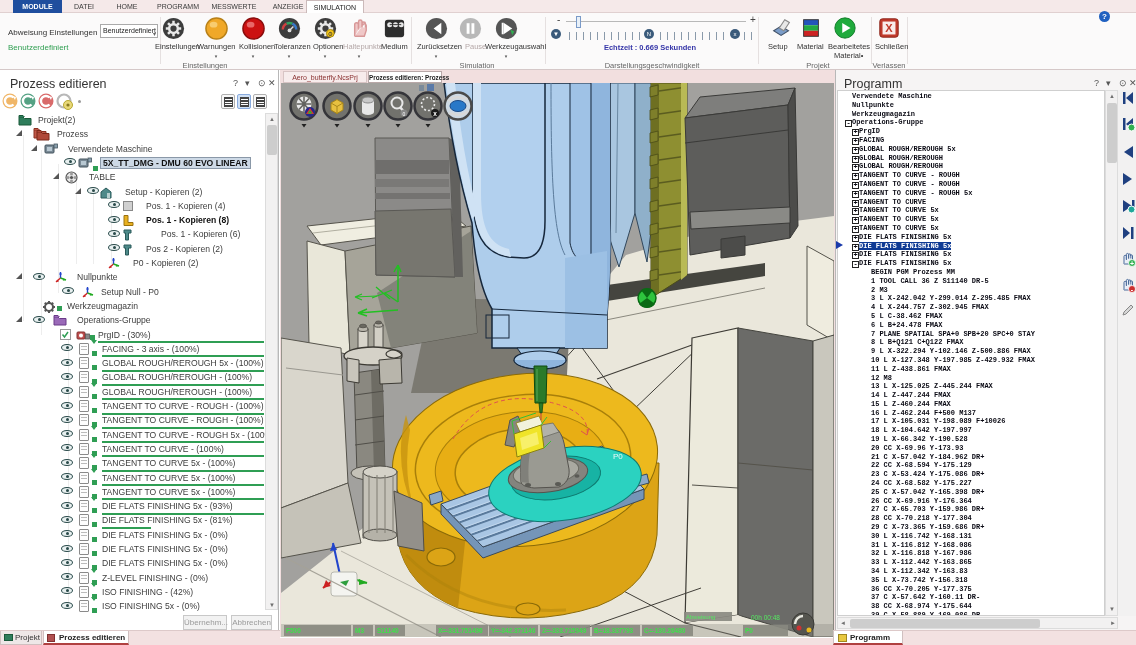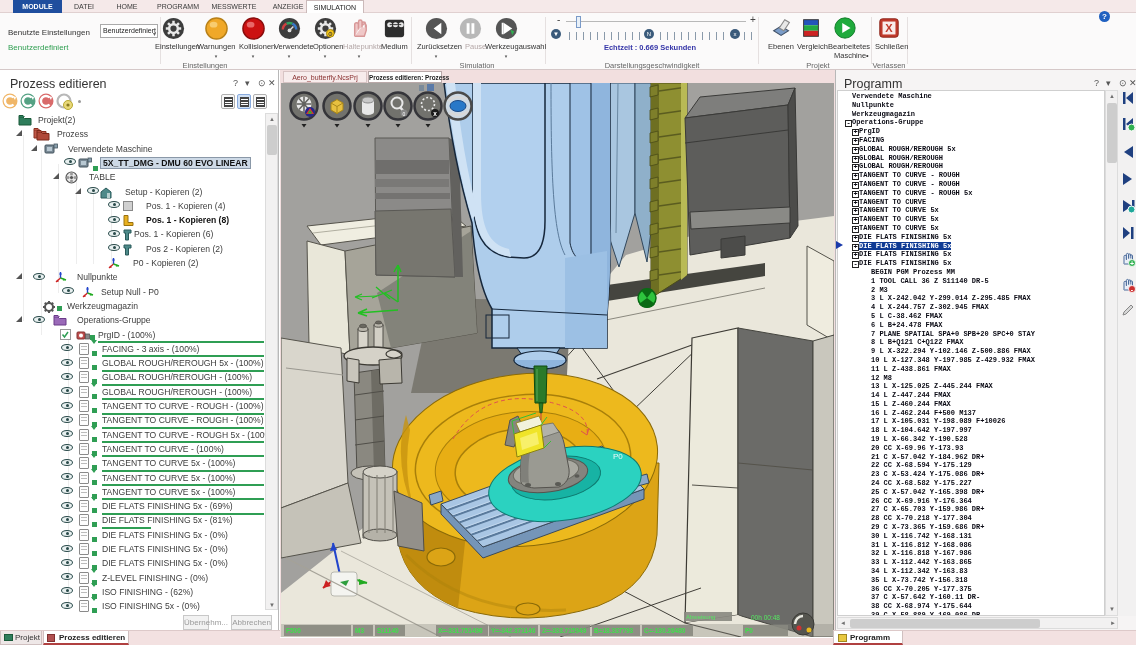--- a/index.html
+++ b/index.html
@@ -46,21 +46,21 @@
 <div id="tabbar" class="abs">
 <div class="ttab" id="tmod" style="left:13px;width:49px;">MODULE</div>
 <div class="ttab" style="left:64px;width:40px;">DATEI</div>
 <div class="ttab" style="left:106px;width:42px;">HOME</div>
 <div class="ttab" style="left:150px;width:56px;">PROGRAMM</div>
 <div class="ttab" style="left:206px;width:56px;">MESSWERTE</div>
 <div class="ttab" style="left:263px;width:50px;">ANZEIGE</div>
 <div class="ttab" id="tsim" style="left:306px;width:58px;">SIMULATION</div>
 </div>
 <div id="ribbon" class="abs">
-<div class="abs" style="left:8px;top:15px;font-size:8px;color:#333;">Benutzte Einstellungen</div>
+<div class="abs" style="left:8px;top:15px;font-size:8px;color:#333;">Abweisung Einstellungen</div>
 <div class="abs" style="left:100px;top:11px;width:58px;height:14px;background:#fff;border:1px solid #aaa;font-size:7px;line-height:12px;color:#222;padding-left:2px;white-space:nowrap;">Benutzerdefiniert<span class="abs" style="right:1px;top:3px;color:#666;font-size:6px;">▾</span></div>
 <div class="abs" style="left:8px;top:30px;font-size:8px;color:#2e9e50;">Benutzerdefiniert</div>
 <div class="gdiv" style="left:160px;"></div>
 <div class="gdiv" style="left:411px;"></div>
 <div class="gdiv" style="left:545px;"></div>
 <div class="gdiv" style="left:758px;"></div>
 <div class="gdiv" style="left:871px;"></div>
 <div class="gdiv" style="left:907px;"></div>
 <div class="glabel" style="left:135px;width:140px;">Einstellungen</div>
 <div class="glabel" style="left:407px;width:140px;">Simulation</div>
@@ -126,21 +126,21 @@
     </svg>
 <svg class="abs" style="left:493.5px;top:2.5px;" width="25" height="25" viewBox="0 0 26 26">
       <circle cx="13" cy="13" r="11" fill="#555"></circle>
       <path d="M10 7l9 6-9 6z" fill="#fff"></path>
       <path d="M9 7v12" stroke="#fff" stroke-width="2"></path>
       <path d="M17 14l4 2-2 4z" fill="#30b050"></path>
     </svg>
 <div class="rlabel" style="left:155px;">Einstellungen</div>
 <div class="rlabel" style="left:197px;">Warnungen</div>
 <div class="rlabel" style="left:239px;">Kollisionen</div>
-<div class="rlabel" style="left:274px;">Verwendete</div>
+<div class="rlabel" style="left:274px;">Toleranzen</div>
 <div class="rlabel" style="left:313px;">Optionen</div>
 <div class="rlabel rgrey" style="left:343px;">Haltepunkte</div>
 <div class="rlabel" style="left:381px;">Medium</div>
 <div class="rlabel" style="left:417px;">Zurücksetzen</div>
 <div class="rlabel rgrey" style="left:465px;">Pause</div>
 <div class="rlabel" style="left:485px;">Werkzeugauswahl</div>
 <div class="rarr" style="left:211px;width:10px;">▾</div>
 <div class="rarr" style="left:248px;width:10px;">▾</div>
 <div class="rarr" style="left:284px;width:10px;">▾</div>
 <div class="rarr" style="left:320px;width:10px;">▾</div>
@@ -159,25 +159,25 @@
     </svg>
 <svg class="abs" style="left:833.0px;top:3.0px;" width="24" height="24" viewBox="0 0 26 26">
       <circle cx="13" cy="13" r="11" fill="#1faa3c" stroke="#0e7a26" stroke-width="1"></circle>
       <path d="M10 7.5l9 5.5-9 5.5z" fill="#fff"></path>
     </svg>
 <svg class="abs" style="left:877.0px;top:3.0px;" width="24" height="24" viewBox="0 0 26 26">
       <rect x="3" y="3" width="20" height="20" rx="3" fill="#c0392b" stroke="#8a241a" stroke-width="1"></rect>
       <rect x="6" y="6" width="14" height="14" fill="#fff" opacity="0.9"></rect>
       <text x="13" y="17" font-size="12" font-weight="bold" text-anchor="middle" fill="#c0392b">X</text>
     </svg>
-<div class="rlabel" style="left:768px;">Ebenen</div>
-<div class="rlabel" style="left:797px;">Vergleich</div>
+<div class="rlabel" style="left:768px;">Setup</div>
+<div class="rlabel" style="left:797px;">Material</div>
 <div class="rlabel" style="left:828px;">Bearbeitetes</div>
 <div class="rlabel" style="left:875px;">Schließen</div>
-<div class="rlabel" style="left:834px;top:38px;">Maschine•</div>
+<div class="rlabel" style="left:834px;top:38px;">Material•</div>
 <div class="abs" style="left:557px;top:1px;width:8px;font-size:10px;color:#444;">-</div>
 <div class="abs" style="left:750px;top:1px;width:8px;font-size:10px;color:#444;">+</div>
 <div class="abs" style="left:566px;top:8px;width:180px;height:1px;background:#b8b8b8;"></div>
 <div class="abs" style="left:576px;top:3px;width:5px;height:12px;background:#e8f0f8;border:1px solid #7a9ac8;"></div>
 <div class="abs" style="left:569px;top:19px;width:1px;height:8px;background:#8a9aaa;"></div>
     <div class="abs" style="left:576px;top:19px;width:1px;height:8px;background:#8a9aaa;"></div>
     <div class="abs" style="left:583px;top:19px;width:1px;height:8px;background:#8a9aaa;"></div>
     <div class="abs" style="left:590px;top:19px;width:1px;height:8px;background:#8a9aaa;"></div>
     <div class="abs" style="left:597px;top:19px;width:1px;height:8px;background:#8a9aaa;"></div>
     <div class="abs" style="left:604px;top:19px;width:1px;height:8px;background:#8a9aaa;"></div>
@@ -321,21 +321,21 @@
       <svg class="abs" style="left:122px;top:101.10000000000001px;" width="12" height="13" viewBox="0 0 12 13">
         <path d="M2 1.5h4v7h5v3H2z" fill="#e8b020" stroke="#9a7210" stroke-width="1"></path>
       </svg>
       <div class="trow" style="left:146px;top:102.10000000000001px;font-weight:bold;color:#111;">Pos. 1 - Kopieren (8)</div>
       <span class="eye" style="left:108px;top:116.9px;">
         <span class="eyedot"></span>
       </span>
       <svg class="abs" style="left:122px;top:115.4px;" width="12" height="13" viewBox="0 0 12 13">
         <path d="M2 2h7v3H6.5v7h-3V5H2z" fill="#4e8a8a" stroke="#2a5a5a" stroke-width="1"></path>
       </svg>
-      <div class="trow" style="left:134px;top:116.4px;">Pos. 1 - Kopieren (6)</div>
+      <div class="trow" style="left:161px;top:116.4px;">Pos. 1 - Kopieren (6)</div>
       <span class="eye" style="left:108px;top:131.20000000000002px;">
         <span class="eyedot"></span>
       </span>
       <svg class="abs" style="left:122px;top:129.70000000000002px;" width="12" height="13" viewBox="0 0 12 13">
         <path d="M2 2h7v3H6.5v7h-3V5H2z" fill="#4e8a8a" stroke="#2a5a5a" stroke-width="1"></path>
       </svg>
       <div class="trow" style="left:146px;top:130.70000000000002px;">Pos 2 - Kopieren (2)</div>
       <svg class="abs" style="left:107px;top:144.0px;" width="13" height="13" viewBox="0 0 13 13">
         <path d="M6.5 7L6.5 1" stroke="#2244cc" stroke-width="1.4"></path>
         <path d="M6.5 7L2 11" stroke="#cc2222" stroke-width="1.4"></path>
@@ -390,21 +390,21 @@
       <svg class="abs" style="left:60px;top:215.5px;" width="11" height="11" viewBox="0 0 11 11">
         <rect x="0.5" y="0.5" width="10" height="10" fill="#fff" stroke="#999" stroke-width="1"></rect>
         <path d="M2.5 5.5l2 2.5 3.5-5" stroke="#2f9e54" stroke-width="1.5" fill="none"></path>
       </svg>
       <svg class="abs" style="left:76px;top:215.5px;" width="14" height="12" viewBox="0 0 14 12">
         <rect x="1" y="3" width="8" height="7" rx="1" fill="#c05050" stroke="#803030" stroke-width="1"></rect>
         <circle cx="5" cy="6.5" r="2" fill="#fff"></circle>
         <rect x="9.5" y="5" width="4" height="5" fill="#888" stroke="#555" stroke-width="0.8"></rect>
       </svg>
       <span class="gsq" style="left:90px;top:221.5px;"></span>
-      <div class="trow" style="left:98px;top:216.5px;">PrgID - (100%)</div>
+      <div class="trow" style="left:98px;top:216.5px;">PrgID - (30%)</div>
       <div class="gline" style="left:98px;top:228.0px;width:166px;"></div>
       <span class="eye" style="left:61px;top:231.3px;">
         <span class="eyedot"></span>
       </span>
       <span class="page" style="left:79px;top:229.8px;"></span>
       <span class="abs" style="left:81px;top:232.8px;width:6px;height:1px;background:#bbb;"></span>
       <span class="abs" style="left:81px;top:235.8px;width:6px;height:1px;background:#bbb;"></span>
       <span class="gsq" style="left:92px;top:237.8px;"></span>
       <span class="gtri" style="left:91px;top:226.8px;"></span>
       <div class="trow" style="left:102px;top:230.8px;">FACING - 3 axis - (100%)</div>
@@ -504,21 +504,21 @@
       <div class="trow" style="left:102px;top:373.8px;">TANGENT TO CURVE 5x - (100%)</div>
       <div class="gline" style="left:102px;top:385.3px;width:162px;"></div>
       <span class="eye" style="left:61px;top:388.6px;">
         <span class="eyedot"></span>
       </span>
       <span class="page" style="left:79px;top:387.1px;"></span>
       <span class="abs" style="left:81px;top:390.1px;width:6px;height:1px;background:#bbb;"></span>
       <span class="abs" style="left:81px;top:393.1px;width:6px;height:1px;background:#bbb;"></span>
       <span class="gsq" style="left:92px;top:395.1px;"></span>
       <span class="gtri" style="left:91px;top:384.1px;"></span>
-      <div class="trow" style="left:102px;top:388.1px;">DIE FLATS FINISHING 5x - (69%)</div>
+      <div class="trow" style="left:102px;top:388.1px;">DIE FLATS FINISHING 5x - (93%)</div>
       <div class="gline" style="left:102px;top:399.6px;width:162px;"></div>
       <span class="eye" style="left:61px;top:402.90000000000003px;">
         <span class="eyedot"></span>
       </span>
       <span class="page" style="left:79px;top:401.40000000000003px;"></span>
       <span class="abs" style="left:81px;top:404.40000000000003px;width:6px;height:1px;background:#bbb;"></span>
       <span class="abs" style="left:81px;top:407.40000000000003px;width:6px;height:1px;background:#bbb;"></span>
       <span class="gsq" style="left:92px;top:409.40000000000003px;"></span>
       <div class="trow" style="left:102px;top:402.40000000000003px;">DIE FLATS FINISHING 5x - (81%)</div>
       <div class="gline" style="left:102px;top:413.90000000000003px;width:49px;"></div>
@@ -556,37 +556,37 @@
       <span class="gtri" style="left:91px;top:455.6px;"></span>
       <div class="trow" style="left:102px;top:459.6px;">Z-LEVEL FINISHING - (0%)</div>
       <span class="eye" style="left:61px;top:474.40000000000003px;">
         <span class="eyedot"></span>
       </span>
       <span class="page" style="left:79px;top:472.90000000000003px;"></span>
       <span class="abs" style="left:81px;top:475.90000000000003px;width:6px;height:1px;background:#bbb;"></span>
       <span class="abs" style="left:81px;top:478.90000000000003px;width:6px;height:1px;background:#bbb;"></span>
       <span class="gsq" style="left:92px;top:480.90000000000003px;"></span>
       <span class="gtri" style="left:91px;top:469.90000000000003px;"></span>
-      <div class="trow" style="left:102px;top:473.90000000000003px;">ISO FINISHING - (62%)</div>
+      <div class="trow" style="left:102px;top:473.90000000000003px;">ISO FINISHING - (42%)</div>
       <span class="eye" style="left:61px;top:488.70000000000005px;">
         <span class="eyedot"></span>
       </span>
       <span class="page" style="left:79px;top:487.20000000000005px;"></span>
       <span class="abs" style="left:81px;top:490.20000000000005px;width:6px;height:1px;background:#bbb;"></span>
       <span class="abs" style="left:81px;top:493.20000000000005px;width:6px;height:1px;background:#bbb;"></span>
       <span class="gsq" style="left:92px;top:495.20000000000005px;"></span>
       <span class="gtri" style="left:91px;top:484.20000000000005px;"></span>
       <div class="trow" style="left:102px;top:488.20000000000005px;">ISO FINISHING 5x - (0%)</div>
     </div>
 <div class="sbar" style="left:265px;top:43px;width:13px;height:497px;">
       <div class="sarrow" style="left:0;top:0;width:12px;">▲</div>
       <div class="sthumb" style="left:1px;top:11px;width:10px;height:30px;"></div>
       <div class="sarrow" style="left:0;top:486px;width:12px;">▼</div>
     </div>
-<div class="abs" style="left:183px;top:545px;width:26px;height:15px;background:#f2f2f2;border:1px solid #c8c8c8;font-size:8px;color:#9a9a9a;text-align:center;line-height:14px;">Übernehm...</div>
+<div class="abs" style="left:183px;top:545px;width:44px;height:15px;background:#f2f2f2;border:1px solid #c8c8c8;font-size:8px;color:#9a9a9a;text-align:center;line-height:14px;">Übernehm...</div>
 <div class="abs" style="left:231px;top:545px;width:41px;height:15px;background:#f2f2f2;border:1px solid #c8c8c8;font-size:8px;color:#9a9a9a;text-align:center;line-height:14px;">Abbrechen</div>
 </div>
 <div id="centerp" class="abs">
 <div class="abs" style="left:3px;top:1px;width:84px;height:12px;background:#f7ecec;border:1px solid #d8c4c4;font-size:7px;line-height:11px;color:#8a3030;text-align:center;white-space:nowrap;overflow:hidden;">Aero_butterfly.NcsPrj</div>
 <div class="abs" style="left:88px;top:1px;width:74px;height:12px;background:#fff;border:1px solid #b8a8a8;font-size:6.3px;font-weight:bold;line-height:11px;color:#222;text-align:center;white-space:nowrap;">Prozess editieren: Prozess</div>
 <svg class="abs" style="left:1px;top:13px;" width="553" height="554" viewBox="0 0 553 554">
       <rect x="0" y="0" width="553" height="554" fill="#a2a19e"></rect>
       <path d="M0.0 510.0 L120.0 415.0 L230.0 310.0 L345.0 172.0 L420.0 150.0 L553.0 133.0 L553.0 554.0 L0.0 554.0 Z" fill="#eae7db"></path>
       <path d="M326.0 202.0 L484.0 180.0 L484.0 193.0 L326.0 218.0 Z" fill="#45453f"></path>
       <line x1="300" y1="242" x2="484" y2="205" stroke="#8a887e" stroke-width="1"></line>

